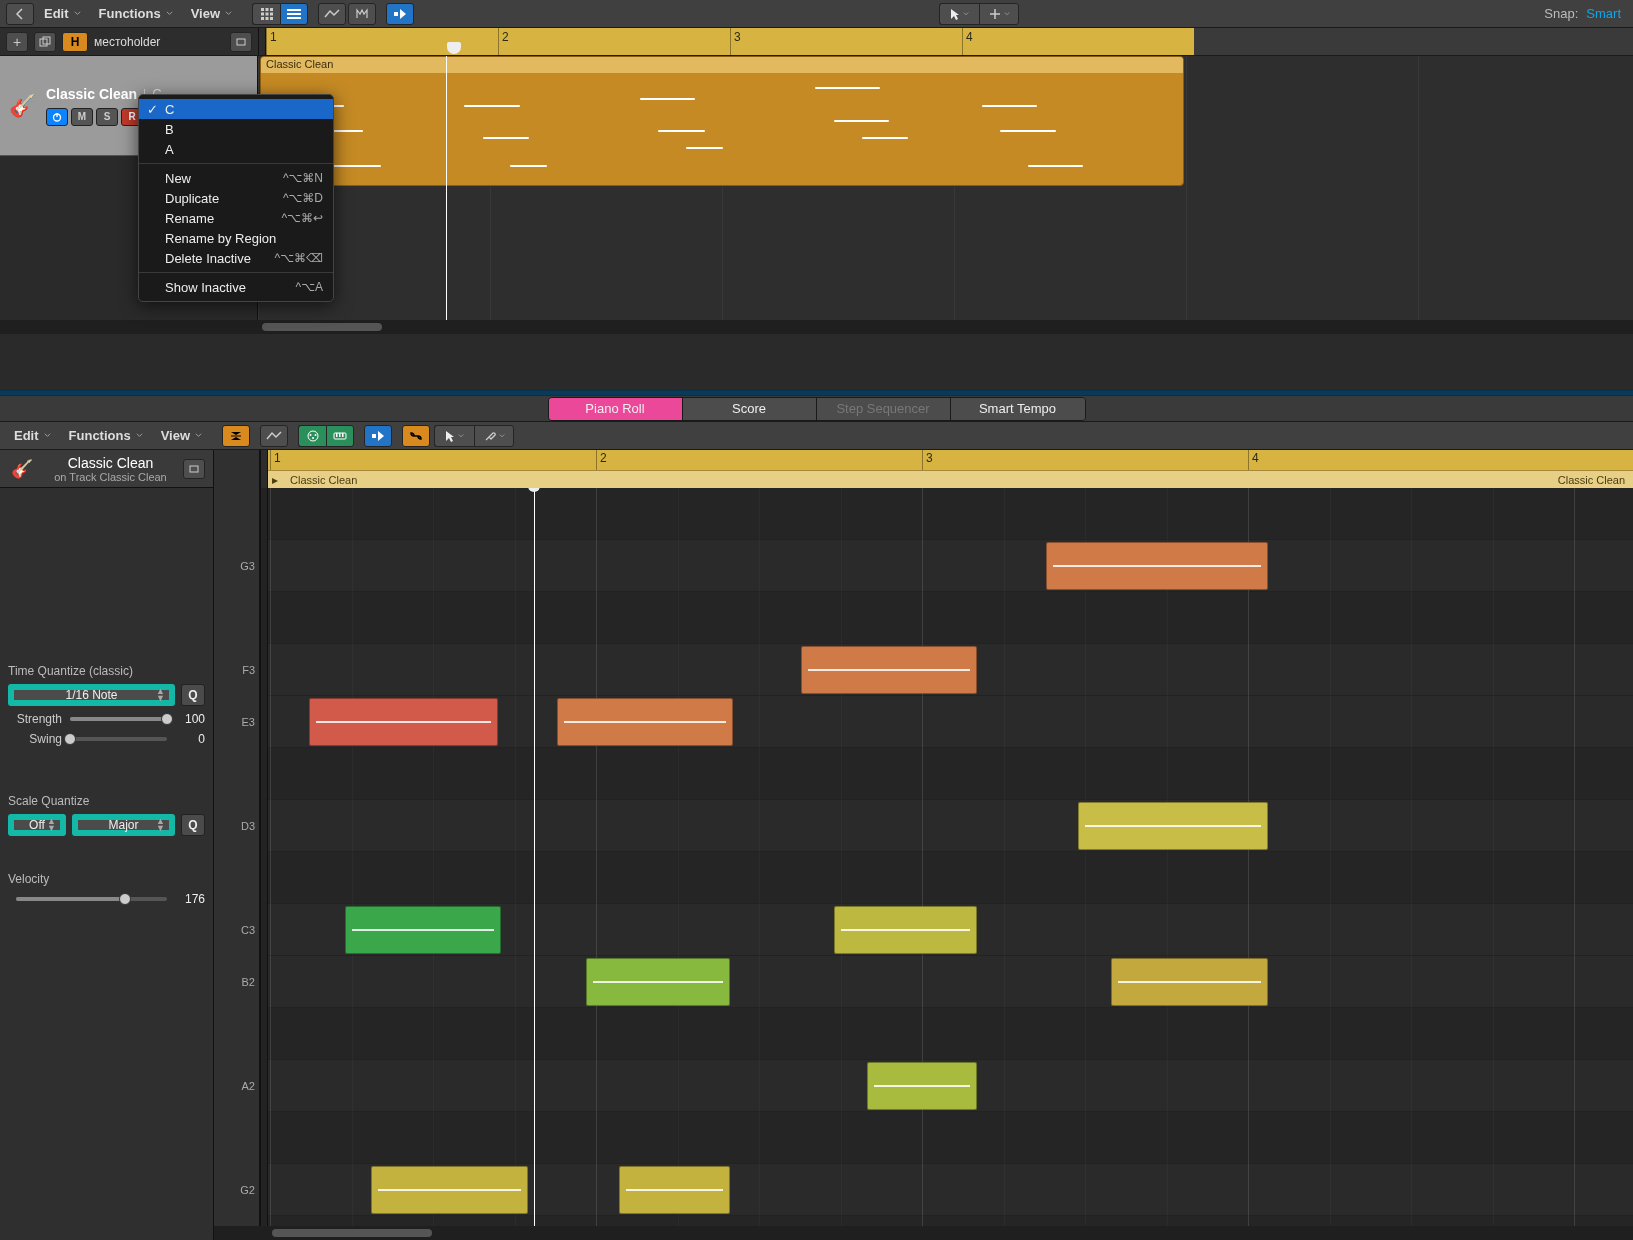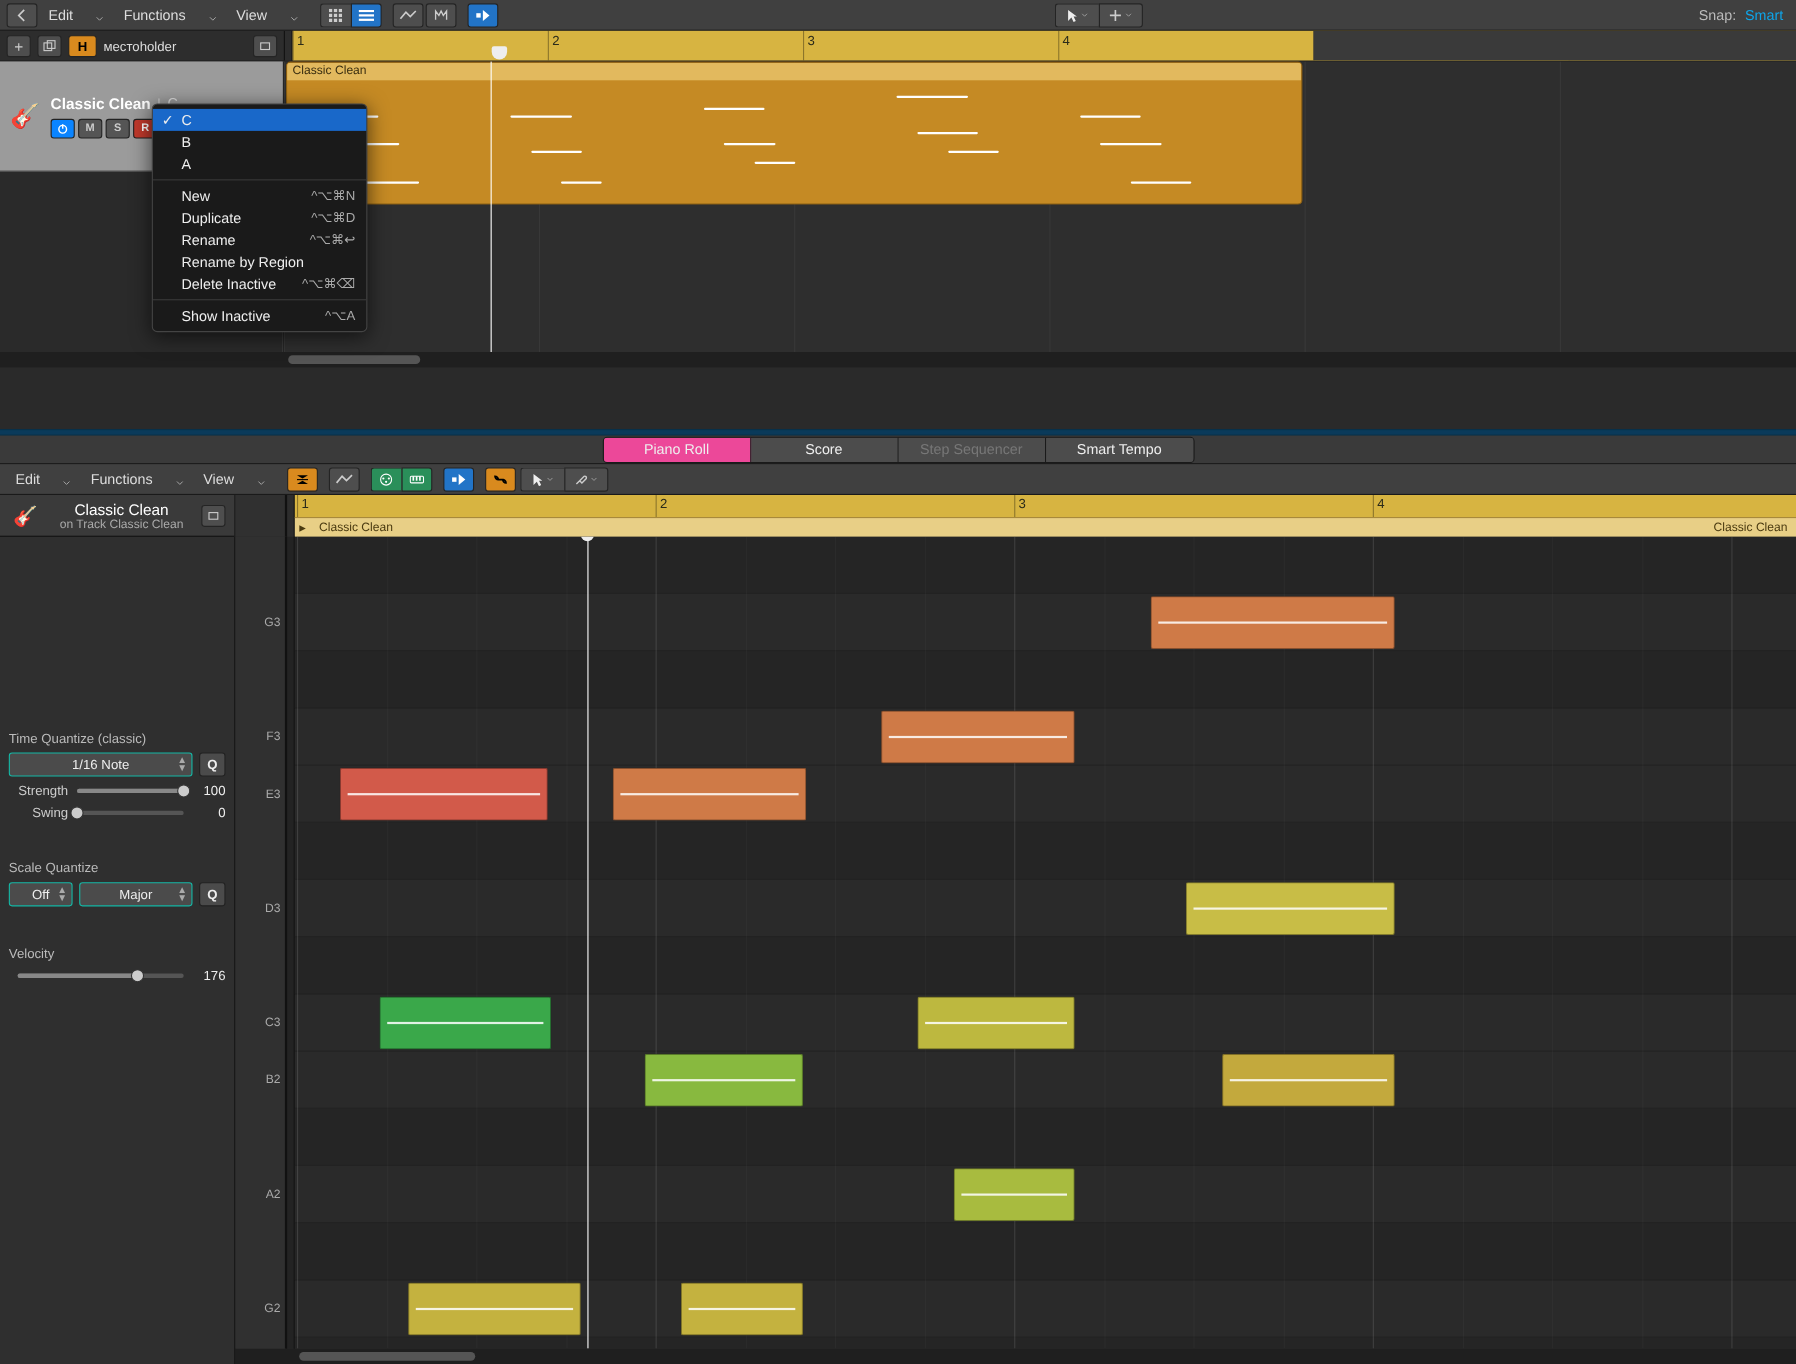--- a/index.html
+++ b/index.html
@@ -1,21 +1,21 @@
 <!DOCTYPE html>
 <html><head>
 <meta charset="utf-8">
 <style>
 * { margin: 0; padding: 0; box-sizing: border-box; font-family: -apple-system, "Helvetica Neue", Arial, sans-serif; user-select: none; }
 body { background: #2a2a2a; color: #ddd; font-size: 12px; width: 1633px; height: 1240px; overflow: hidden; display: flex; flex-direction: column; }
 .pane { display: flex; flex-direction: column; }
 
 
 .toolbar { height: 28px; background: #404040; border-bottom: 1px solid #1a1a1a; display: flex; align-items: center; padding: 0 6px; gap: 2px; position: relative; }
-.menu-btn { background: transparent; border: none; color: #ddd; padding: 3px 8px; font-size: 13px; display: inline-flex; align-items: flex-end; gap: 21px; cursor: pointer; }
+.menu-btn { background: transparent; border: none; color: #ddd; padding: 3px 8px; font-size: 13px; display: inline-flex; align-items: center; gap: 5px; cursor: pointer; font-weight: bold; }
 .chev { width: 7px; height: 7px; display: inline-block; }
 .chev svg { width: 7px; height: 7px; fill: #aaa; }
 .icon-btn { width: 28px; height: 22px; background: #4e4e4e; border: 1px solid #242424; border-radius: 3px; display: flex; align-items: center; justify-content: center; cursor: pointer; color: #ccc; }
 .icon-btn.active { background: #2274c7; color: #fff; }
 .icon-btn.orange { background: #d98a1e; color: #000; }
 .grp { display: flex; gap: 0; }
 .grp .icon-btn { border-radius: 0; border-right: none; }
 .grp .icon-btn:first-child { border-radius: 3px 0 0 3px; }
 .grp .icon-btn:last-child  { border-radius: 0 3px 3px 0; border-right: 1px solid #242424; }
 .toolbar .spacer { flex: 1; }
@@ -80,21 +80,21 @@
 .ed-toolbar { height: 28px; background: #404040; border-bottom: 1px solid #1a1a1a; display: flex; align-items: center; padding: 0 6px; gap: 2px; }
 
 
 .editor-body { flex: 1; display: flex; min-height: 0; }
 .ed-side { width: 214px; background: #2f2f2f; border-right: 1px solid #111; display: flex; flex-direction: column; padding: 4px 8px; gap: 6px; }
 .ed-region-header { height: 38px; background: #3a3a3a; margin: -4px -8px 4px -8px; border-bottom: 1px solid #111; display: flex; align-items: center; padding: 0 8px; gap: 8px; }
 .ed-region-header .t1 { color: #fff; font-size: 14px; }
 .ed-region-header .t2 { color: #aaa; font-size: 11px; text-align: center; }
 .side-label { color: #bbb; font-size: 12px; margin-top: 10px; }
 .side-control-row { display: flex; align-items: center; gap: 6px; }
-.side-select { flex: 1; height: 22px; background: #4b4b4b; border: 1px solid #14b8a6; border-radius: 3px; color: #eee; font-size: 12px; display: flex; align-items: center; justify-content: center; gap: 4px; position: relative; }
+.side-select { flex: 1; height: 22px; background: #4b4b4b; border: 6px solid #14b8a6; border-radius: 3px; color: #eee; font-size: 12px; display: flex; align-items: center; justify-content: center; gap: 4px; position: relative; }
 .side-select .updn { position: absolute; right: 4px; color: #aaa; font-size: 9px; line-height: 7px; }
 .q-btn { width: 24px; height: 22px; background: #4b4b4b; border: 1px solid #222; border-radius: 3px; color: #eee; font-weight: 700; display: flex; align-items: center; justify-content: center; }
 .slider-row { display: flex; align-items: center; gap: 8px; font-size: 12px; }
 .slider-row .lab { width: 54px; text-align: right; color: #ccc; }
 .slider-row .val { width: 30px; text-align: right; color: #eee; }
 .slider { flex: 1; height: 4px; background: #555; border-radius: 2px; position: relative; }
 .slider .knob { position: absolute; top: -4px; width: 12px; height: 12px; border-radius: 50%; background: #ccc; border: 1px solid #333; transform: translateX(-50%); }
 .slider .fill { position: absolute; top: 0; bottom: 0; left: 0; background: #888; border-radius: 2px; }
 
 .pianoroll-wrap { flex: 1; display: flex; flex-direction: column; min-width: 0; }
@@ -512,21 +512,21 @@
         <span class="val">100</span>
       </div>
       <div class="slider-row">
         <span class="lab">Swing</span>
         <div class="slider">
             <div class="knob" style="left:0%"></div>
           </div>
         <span class="val">0</span>
       </div>
 
-      <div class="side-label" style="margin-top:30px">Scale Quantize</div>
+      <div class="side-label" style="margin-top:42px">Scale Quantize</div>
       <div class="side-control-row">
         <div class="side-select" style="flex:0 0 58px">
           <span>Off</span>
           <span class="updn">▲<br>▼</span>
         </div>
         <div class="side-select">
           <span>Major</span>
           <span class="updn">▲<br>▼</span>
         </div>
         <div class="q-btn">Q</div>

